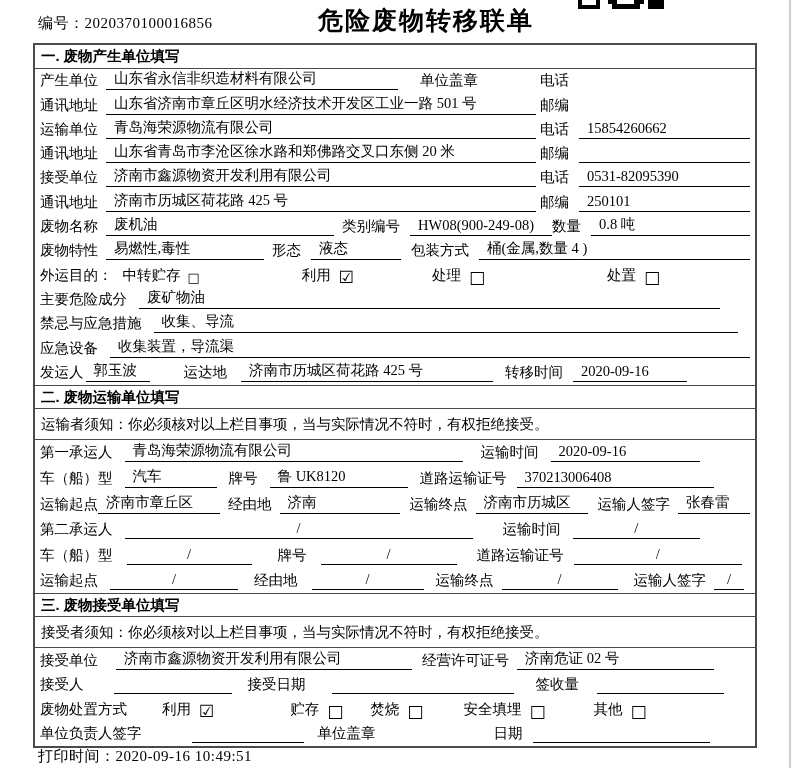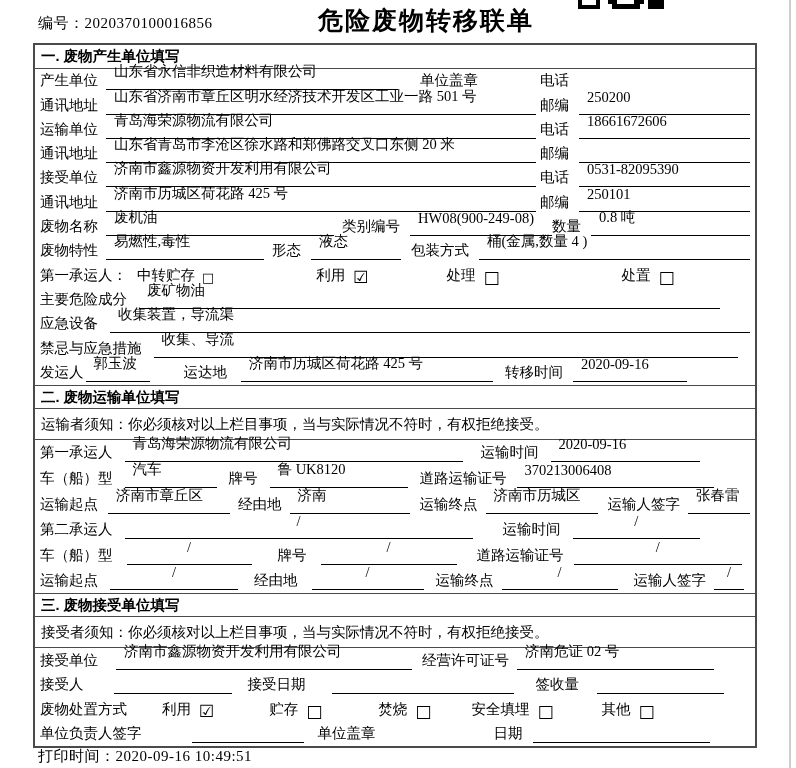--- a/index.html
+++ b/index.html
@@ -43,21 +43,21 @@
   .r{
     display:flex;align-items:flex-end;box-sizing:border-box;
     padding:0 5px 3px 5px;white-space:nowrap;
   }
   .sec1 .r{height:24.3px;}
   .sec2 .r{height:25.6px;}
   .sec3 .r{height:24.5px;}
   .lbl{flex:none;}
   .u{
     border-bottom:1px solid #000;flex:none;box-sizing:border-box;
-    padding:0 2px 8px 8px;overflow:hidden;
+    padding:0 2px 1px 8px;overflow:hidden;
   }
   .u.grow{flex:1 1 auto;}
   .u.ctr{text-align:center;padding-left:2px;}
   .rgt{flex:none;width:210px;display:flex;align-items:flex-end;margin-left:auto;}
   .rgt .u{flex:1 1 auto;margin-left:10px;}
   .sp{flex:1 1 auto;}
   .cb{
     font-family:"DejaVu Sans",sans-serif;font-size:17px;line-height:15px;flex:none;
   }
   .cb.small{font-size:13px;}
@@ -94,30 +94,29 @@
       <span class="rgt">
         <span class="lbl">电话</span>
       </span>
     </div>
 
     <div class="r">
       <span class="lbl">通讯地址</span>
       <span class="u grow" style="margin-left:8px;margin-right:4px;">山东省济南市章丘区明水经济技术开发区工业一路 501 号</span>
       <span class="rgt">
         <span class="lbl">邮编</span>
-        <span class="u">250200</span>
       </span>
     </div>
 
     <div class="r">
       <span class="lbl">运输单位</span>
       <span class="u grow" style="margin-left:8px;margin-right:4px;">青岛海荣源物流有限公司</span>
       <span class="rgt">
         <span class="lbl">电话</span>
-        <span class="u">18661672606</span>
+        <span class="u">15854260662</span>
       </span>
     </div>
 
     <div class="r">
       <span class="lbl">通讯地址</span>
       <span class="u grow" style="margin-left:8px;margin-right:4px;">山东省青岛市李沧区徐水路和郑佛路交叉口东侧 20 米</span>
       <span class="rgt">
         <span class="lbl">邮编</span>
         <span class="u"></span>
       </span>
@@ -153,44 +152,44 @@
     <div class="r">
       <span class="lbl">废物特性</span>
       <span class="u" style="width:158px;margin-left:8px;">易燃性,毒性</span>
       <span class="lbl" style="margin-left:8px;">形态</span>
       <span class="u" style="width:90px;margin-left:10px;">液态</span>
       <span class="lbl" style="margin-left:10px;">包装方式</span>
       <span class="u grow" style="margin-left:10px;">桶(金属,数量 4 )</span>
     </div>
 
     <div class="r">
-      <span class="lbl">第一承运人：</span>
+      <span class="lbl">外运目的：</span>
       <span class="lbl" style="margin-left:10px;">中转贮存</span>
       <span class="cb small" style="margin-left:7px;">□</span>
       <span class="lbl" style="margin-left:102px;">利用</span>
       <span class="cb" style="margin-left:8px;">☑</span>
       <span class="lbl" style="margin-left:78px;">处理</span>
       <span class="cb" style="margin-left:8px;">□</span>
       <span class="lbl" style="margin-left:122px;">处置</span>
       <span class="cb" style="margin-left:8px;">□</span>
     </div>
 
     <div class="r">
       <span class="lbl">主要危险成分</span>
       <span class="u grow" style="margin-left:12px;margin-right:30px;">废矿物油</span>
     </div>
 
     <div class="r">
+      <span class="lbl">禁忌与应急措施</span>
+      <span class="u grow" style="margin-left:12px;margin-right:12px;">收集、导流</span>
+    </div>
+
+    <div class="r">
       <span class="lbl">应急设备</span>
       <span class="u grow" style="margin-left:12px;">收集装置，导流渠</span>
-    </div>
-
-    <div class="r">
-      <span class="lbl">禁忌与应急措施</span>
-      <span class="u grow" style="margin-left:12px;margin-right:12px;">收集、导流</span>
     </div>
 
     <div class="r">
       <span class="lbl">发运人</span>
       <span class="u" style="width:64px;margin-left:2px;">郭玉波</span>
       <span class="lbl" style="margin-left:34px;">运达地</span>
       <span class="u" style="width:252px;margin-left:14px;">济南市历城区荷花路 425 号</span>
       <span class="lbl" style="margin-left:12px;">转移时间</span>
       <span class="u" style="width:114px;margin-left:10px;">2020-09-16</span>
     </div>
@@ -211,21 +210,21 @@
       <span class="lbl">车（船）型</span>
       <span class="u" style="width:92px;margin-left:12px;">汽车</span>
       <span class="lbl" style="margin-left:12px;">牌号</span>
       <span class="u" style="width:138px;margin-left:12px;">鲁 UK8120</span>
       <span class="lbl" style="margin-left:12px;">道路运输证号</span>
       <span class="u grow" style="margin-left:10px;margin-right:36px;">370213006408</span>
     </div>
 
     <div class="r">
       <span class="lbl">运输起点</span>
-      <span class="u" style="width:122px;margin-left:10px;">济南市章丘区</span>
+      <span class="u" style="width:122px;">济南市章丘区</span>
       <span class="lbl" style="margin-left:8px;">经由地</span>
       <span class="u" style="width:120px;margin-left:8px;">济南</span>
       <span class="lbl" style="margin-left:10px;">运输终点</span>
       <span class="u" style="width:112px;margin-left:8px;">济南市历城区</span>
       <span class="lbl" style="margin-left:10px;">运输人签字</span>
       <span class="u grow" style="margin-left:8px;">张春雷</span>
     </div>
 
     <div class="r">
       <span class="lbl">第二承运人</span>
@@ -272,23 +271,23 @@
       <span class="lbl" style="margin-left:16px;">接受日期</span>
       <span class="u" style="width:182px;margin-left:26px;"></span>
       <span class="lbl" style="margin-left:22px;">签收量</span>
       <span class="u grow" style="margin-left:18px;margin-right:26px;"></span>
     </div>
 
     <div class="r">
       <span class="lbl">废物处置方式</span>
       <span class="lbl" style="margin-left:35px;">利用</span>
       <span class="cb" style="margin-left:8px;">☑</span>
-      <span class="lbl" style="margin-left:55px;">贮存</span>
-      <span class="cb" style="margin-left:8px;">□</span>
-      <span class="lbl" style="margin-left:56px;">焚烧</span>
+      <span class="lbl" style="margin-left:76px;">贮存</span>
+      <span class="cb" style="margin-left:8px;">□</span>
+      <span class="lbl" style="margin-left:27px;">焚烧</span>
       <span class="cb" style="margin-left:8px;">□</span>
       <span class="lbl" style="margin-left:40px;">安全填埋</span>
       <span class="cb" style="margin-left:8px;">□</span>
       <span class="lbl" style="margin-left:48px;">其他</span>
       <span class="cb" style="margin-left:8px;">□</span>
     </div>
 
     <div class="r">
       <span class="lbl">单位负责人签字</span>
       <span class="u" style="width:112px;margin-left:50px;"></span>

